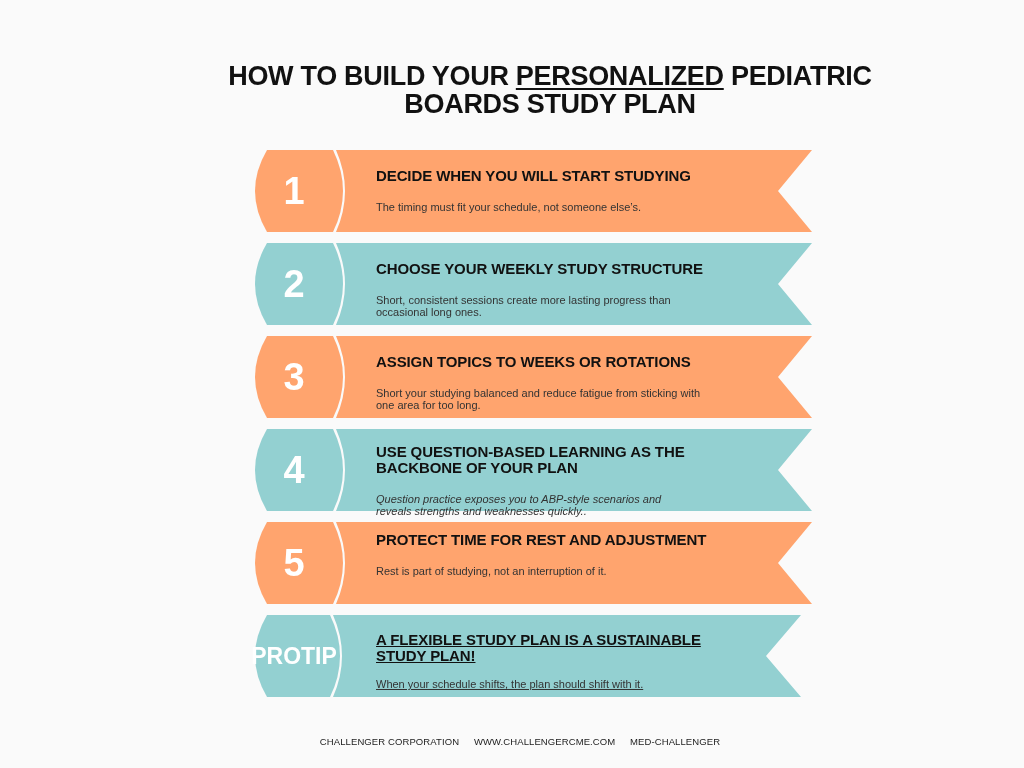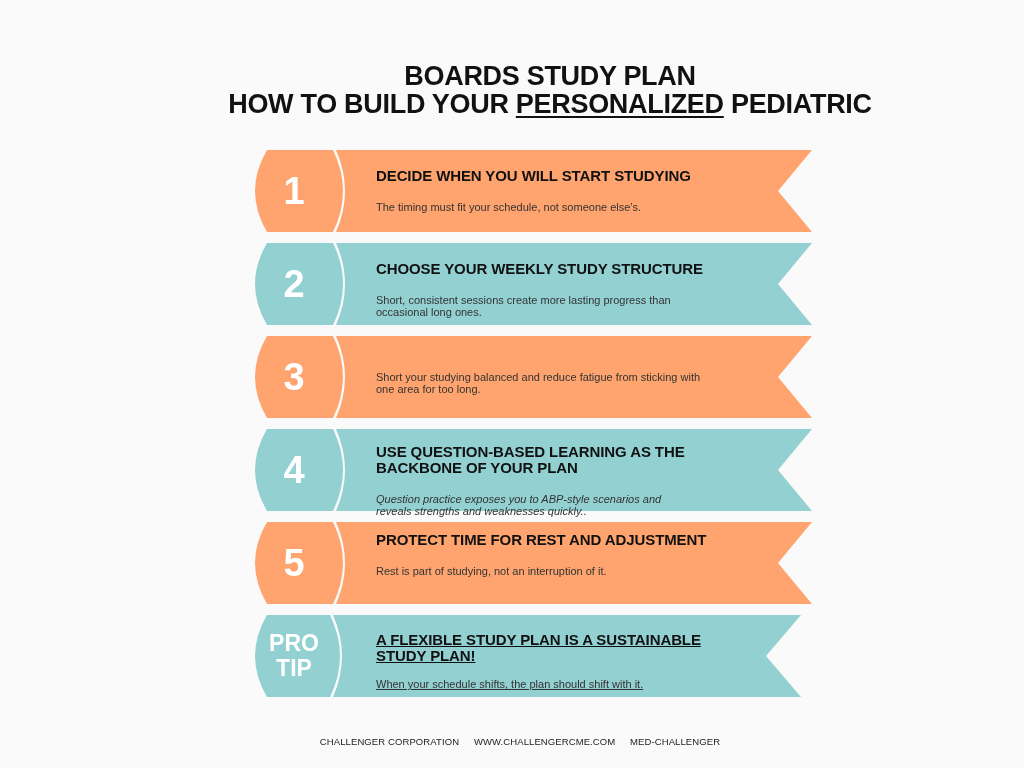--- a/index.html
+++ b/index.html
@@ -13,38 +13,38 @@
       line-height: 28px; color: #111; letter-spacing: -0.3px;
     }
     .title .u { text-decoration: underline; text-decoration-thickness: 2px; text-underline-offset: 3px; }
     .row { position: absolute; left: 249px; width: 570px; height: 82px; }
     .row svg.shape { position: absolute; left: 0; top: 0; }
     .num {
       position: absolute; left: 0; top: 0; width: 90px; height: 82px; display: flex;
       align-items: center; justify-content: center; color: #fff; font-weight: bold;
       font-size: 38px; font-family: "Liberation Sans", sans-serif;
     }
-    .num.tip { font-size: 23px; line-height: 25px; text-align: center; flex-direction: column; }
+    .num.tip { font-size: 23px; line-height: 25px; text-align: center; flex-direction: row; }
     .content { position: absolute; left: 127px; top: 0; width: 340px; }
     .heading {
       font-weight: bold; font-size: 15px; line-height: 16px; color: #111; letter-spacing: -0.1px;
     }
     .desc { font-size: 11px; line-height: 12px; color: #333; margin-top: 17px; }
     .footer {
       position: absolute; top: 736px; left: 0; width: 1000px; text-align: center;
       font-size: 9.5px; color: #222; letter-spacing: 0.1px; margin-left: 20px;
     }
     .footer span { margin: 0 6px; }
   </style>
 </head>
 <body>
 
 <div class="title">
+  <div><span>HOW TO BUILD YOUR </span><span class="u">PERSONALIZED</span><span> PEDIATRIC</span></div>
   <div>BOARDS STUDY PLAN</div>
-  <div><span>HOW TO BUILD YOUR </span><span class="u">PERSONALIZED</span><span> PEDIATRIC</span></div>
 </div>
 
 <div class="row" style="top:150px;">
   <svg class="shape" width="570" height="82">
     <path d="M87,0 L563,0 L529,41 L563,82 L87,82 Q105,41 87,0 Z" fill="#ffa46e"></path>
     <path d="M18,0 L84,0 Q104,41 84,82 L18,82 Q-6,41 18,0 Z" fill="#ffa46e"></path>
   </svg>
   <div class="num">1</div>
   <div class="content" style="top:18px;">
     <div class="heading">DECIDE WHEN YOU WILL START STUDYING</div>
@@ -64,20 +64,21 @@
   </div>
 </div>
 
 <div class="row" style="top:336px;">
   <svg class="shape" width="570" height="82">
     <path d="M87,0 L563,0 L529,41 L563,82 L87,82 Q105,41 87,0 Z" fill="#ffa46e"></path>
     <path d="M18,0 L84,0 Q104,41 84,82 L18,82 Q-6,41 18,0 Z" fill="#ffa46e"></path>
   </svg>
   <div class="num">3</div>
   <div class="content" style="top:18px;">
+    <div class="heading">ASSIGN TOPICS TO WEEKS OR ROTATIONS</div>
     <div class="desc" style="width:330px;">Short your studying balanced and reduce fatigue from sticking with one area for too long.</div>
   </div>
 </div>
 
 <div class="row" style="top:429px;">
   <svg class="shape" width="570" height="82">
     <path d="M87,0 L563,0 L529,41 L563,82 L87,82 Q105,41 87,0 Z" fill="#93d0d1"></path>
     <path d="M18,0 L84,0 Q104,41 84,82 L18,82 Q-6,41 18,0 Z" fill="#93d0d1"></path>
   </svg>
   <div class="num">4</div>

